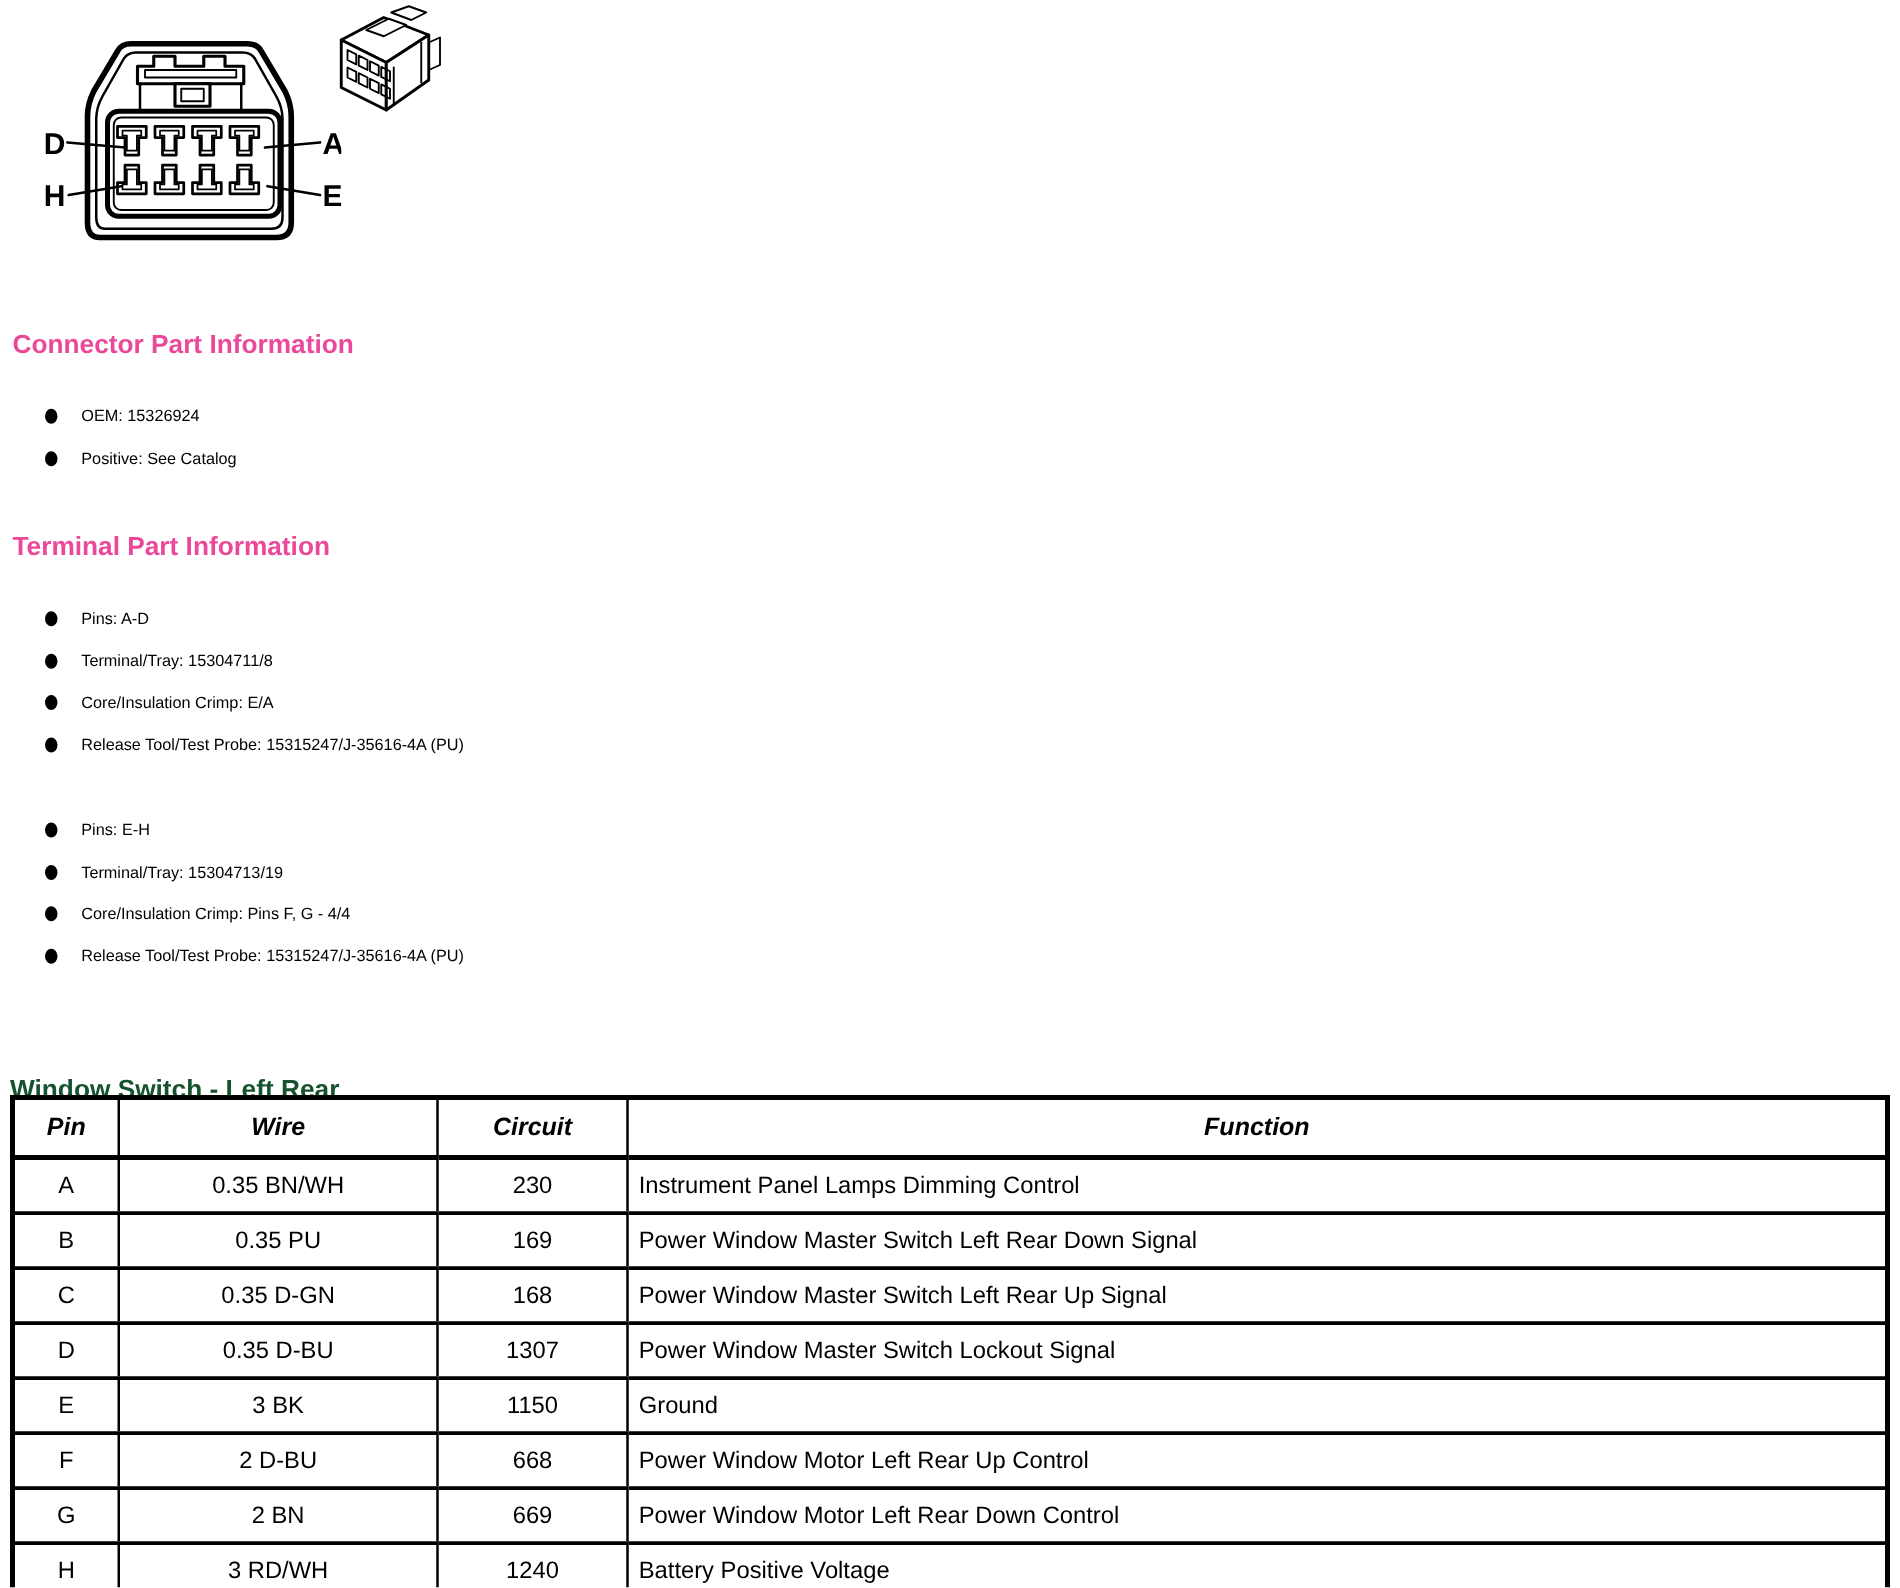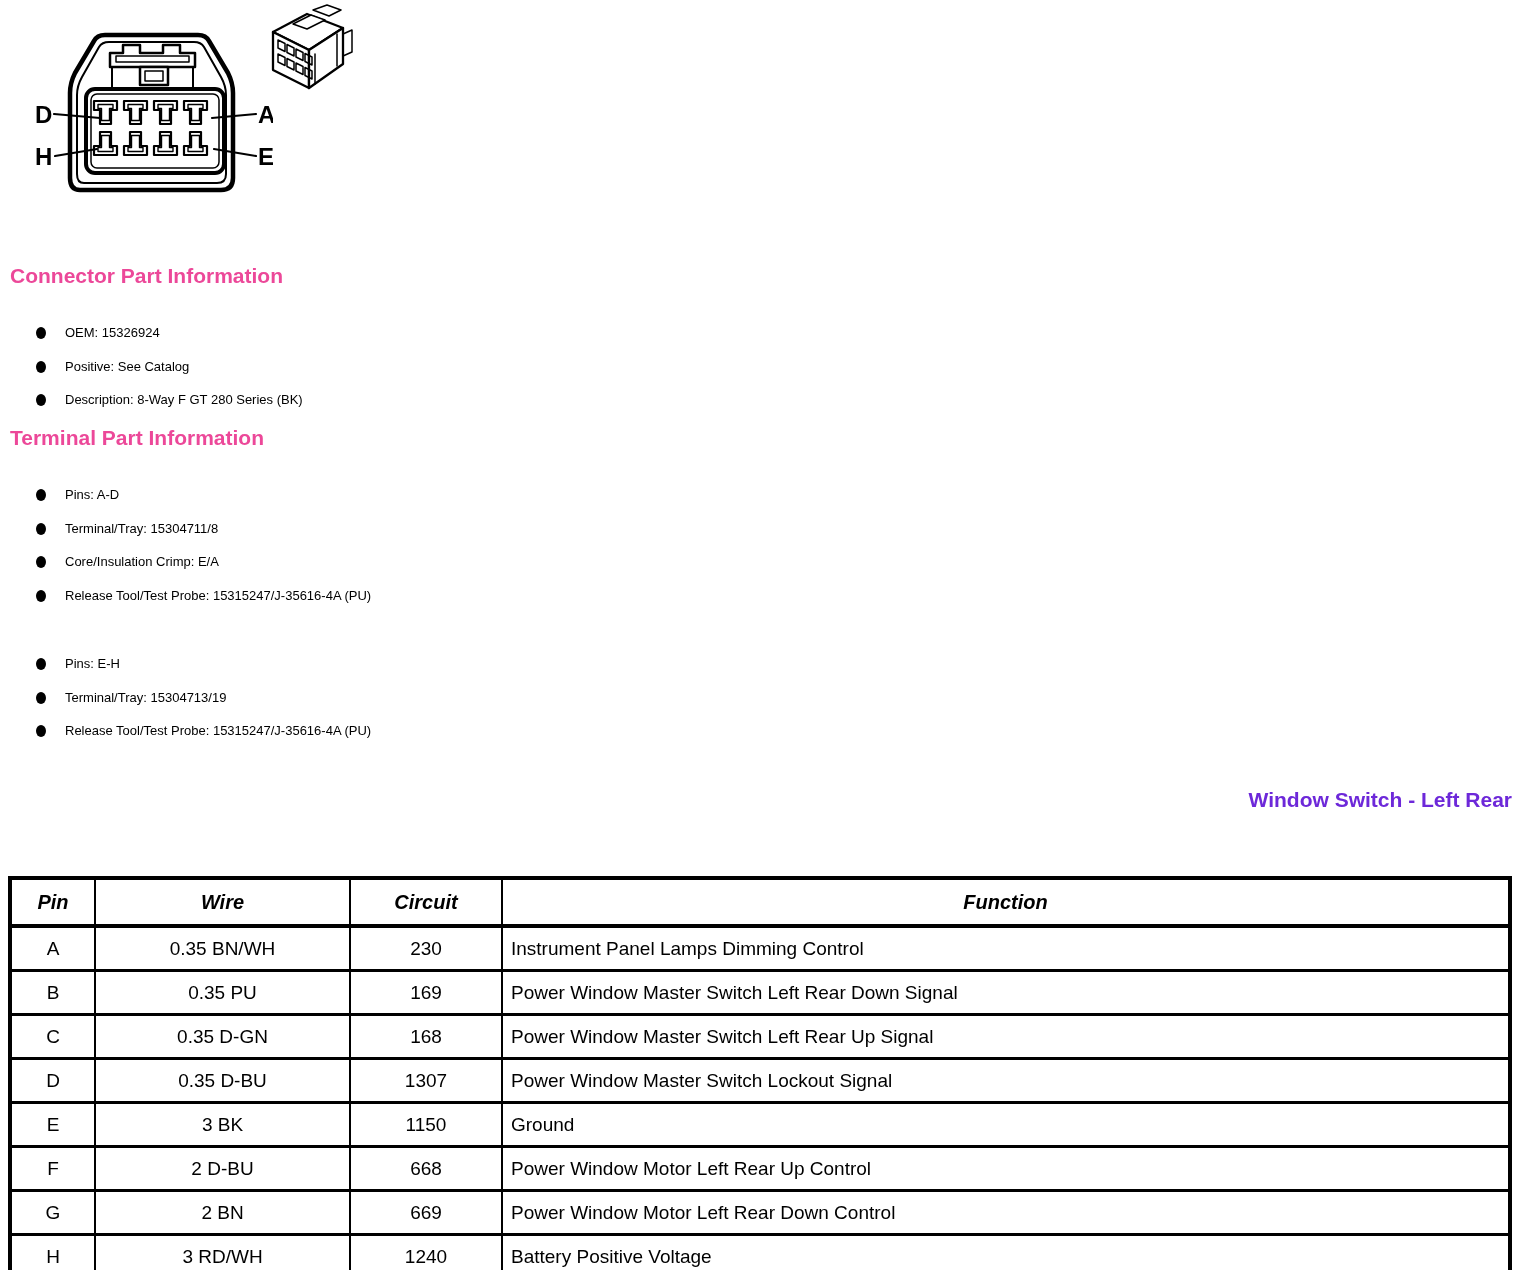--- a/index.html
+++ b/index.html
@@ -22,22 +22,22 @@
   ul.bullets li{
     display:flex;align-items:flex-start;
     height:33.5px;line-height:24px;
     font-size:13px;color:#000;white-space:nowrap;
   }
   .dot{
     flex:0 0 auto;width:10px;height:12px;border-radius:50%;
     background:#000;margin:6px 19px 0 0;
   }
   .table-title{
-    position:absolute;left:8px;top:788px;width:1504px;
-    text-align:right;font-size:21px;font-weight:bold;color:#6d28d9;
+    position:absolute;left:8px;top:860px;width:1504px;
+    text-align:left;font-size:21px;font-weight:bold;color:#14532d;
   }
   table.pinout{
     position:absolute;left:8px;top:876px;width:1504px;
     border-collapse:collapse;table-layout:fixed;
     border:4px solid #000;
   }
   table.pinout th, table.pinout td{
     border:2px solid #000;
     border-top-width:3px;border-bottom-width:3px;
     font-size:19px;color:#000;
@@ -132,24 +132,20 @@
 
   <ul class="bullets" style="top:321px;">
     <li>
         <span class="dot"></span>
         <span>OEM: 15326924</span>
       </li>
     <li>
         <span class="dot"></span>
         <span>Positive: See Catalog</span>
       </li>
-    <li>
-        <span class="dot"></span>
-        <span>Description: 8-Way F GT 280 Series (BK)</span>
-      </li>
   </ul>
 
   <div class="section-heading" style="top:426px;">Terminal Part Information</div>
 
   <ul class="bullets" style="top:483px;">
     <li>
         <span class="dot"></span>
         <span>Pins: A-D</span>
       </li>
     <li>
@@ -167,20 +163,24 @@
   </ul>
 
   <ul class="bullets" style="top:652px;">
     <li>
         <span class="dot"></span>
         <span>Pins: E-H</span>
       </li>
     <li>
         <span class="dot"></span>
         <span>Terminal/Tray: 15304713/19</span>
+      </li>
+    <li>
+        <span class="dot"></span>
+        <span>Core/Insulation Crimp: Pins F, G - 4/4</span>
       </li>
     <li>
         <span class="dot"></span>
         <span>Release Tool/Test Probe: 15315247/J-35616-4A (PU)</span>
       </li>
   </ul>
 
   <div class="table-title">Window Switch - Left Rear</div>
 
   <table class="pinout">

